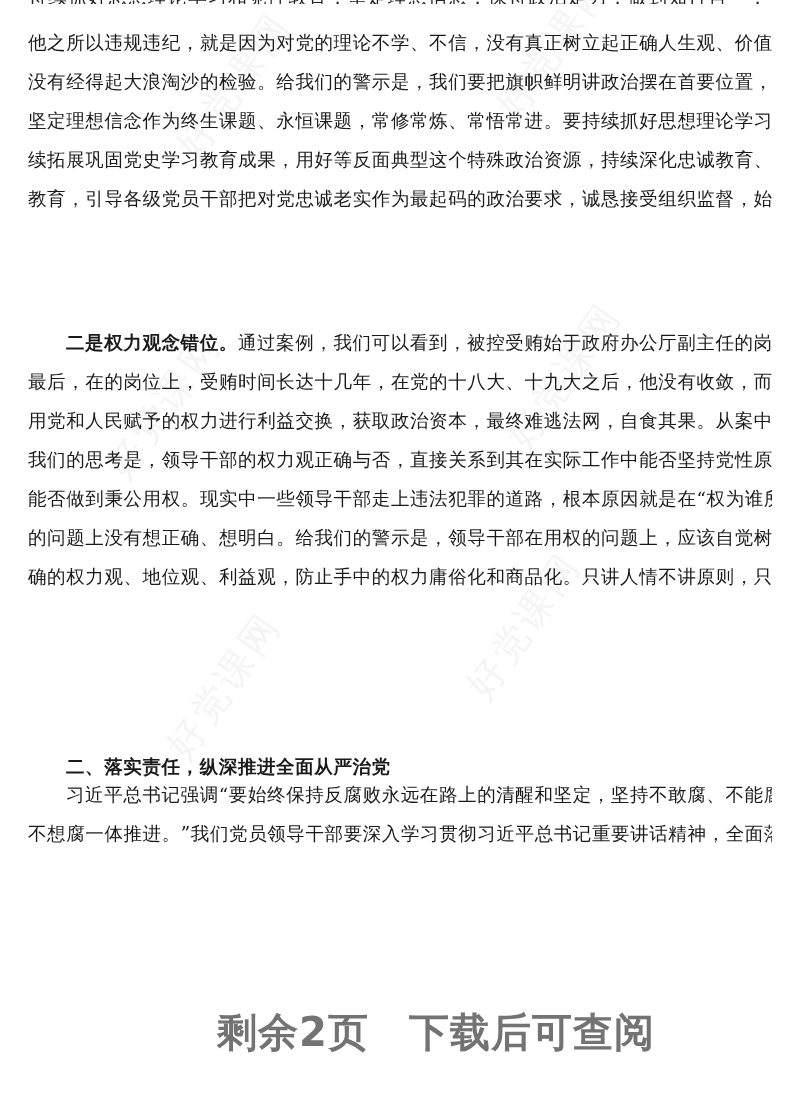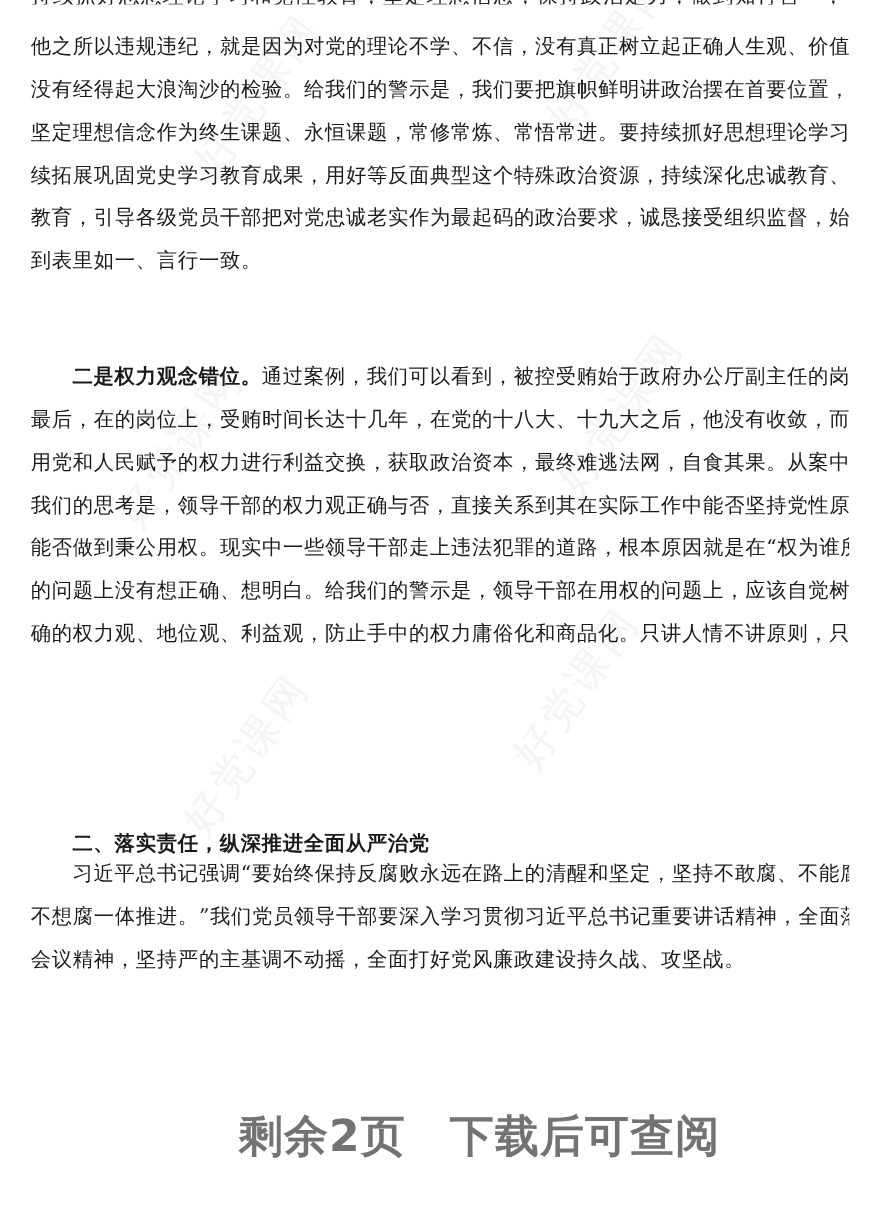--- a/index.html
+++ b/index.html
@@ -38,37 +38,35 @@
   <div class="watermark" style="left:440px;top:600px;">好党课网</div>
 
   <div class="cutline">持续抓好思想理论学习和党性教育，坚定理想信念，保持政治定力，做到知行合一，</div>
 
   <div class="para" style="top:23px;">
     <span class="line">他之所以违规违纪，就是因为对党的理论不学、不信，没有真正树立起正确人生观、价值观，</span>
     <span class="line">没有经得起大浪淘沙的检验。给我们的警示是，我们要把旗帜鲜明讲政治摆在首要位置，要把</span>
     <span class="line">坚定理想信念作为终生课题、永恒课题，常修常炼、常悟常进。要持续抓好思想理论学习，持</span>
     <span class="line">续拓展巩固党史学习教育成果，用好等反面典型这个特殊政治资源，持续深化忠诚教育、警示</span>
     <span class="line">教育，引导各级党员干部把对党忠诚老实作为最起码的政治要求，诚恳接受组织监督，始终做</span>
-    <span class="line last">到表里如一、言行一致。</span>
   </div>
 
   <div class="para" style="top:323px;">
     <span class="line"><span class="indent"></span><span class="bold">二是权力观念错位。</span><span>通过案例，我们可以看到，被控受贿始于政府办公厅副主任的岗位。</span></span>
     <span class="line">最后，在的岗位上，受贿时间长达十几年，在党的十八大、十九大之后，他没有收敛，而是利</span>
     <span class="line">用党和人民赋予的权力进行利益交换，获取政治资本，最终难逃法网，自食其果。从案中，给</span>
     <span class="line">我们的思考是，领导干部的权力观正确与否，直接关系到其在实际工作中能否坚持党性原则，</span>
     <span class="line">能否做到秉公用权。现实中一些领导干部走上违法犯罪的道路，根本原因就是在“权为谁所用”</span>
     <span class="line">的问题上没有想正确、想明白。给我们的警示是，领导干部在用权的问题上，应该自觉树立正</span>
     <span class="line">确的权力观、地位观、利益观，防止手中的权力庸俗化和商品化。只讲人情不讲原则，只讲关</span>
   </div>
 
   <div class="heading" style="top:754px;">二、落实责任，纵深推进全面从严治党</div>
 
   <div class="para" style="top:775px;">
     <span class="line"><span class="indent"></span><span>习近平总书记强调“要始终保持反腐败永远在路上的清醒和坚定，坚持不敢腐、不能腐、</span></span>
     <span class="line">不想腐一体推进。”我们党员领导干部要深入学习贯彻习近平总书记重要讲话精神，全面落实</span>
-    <span class="line last">会议精神，坚持严的主基调不动摇，全面打好党风廉政建设持久战、攻坚战。</span>
   </div>
 
   <div class="footer-banner">
     <span>剩余2页</span><span class="gap"></span><span>下载后可查阅</span>
   </div>
 </div>
 
 </body></html>

